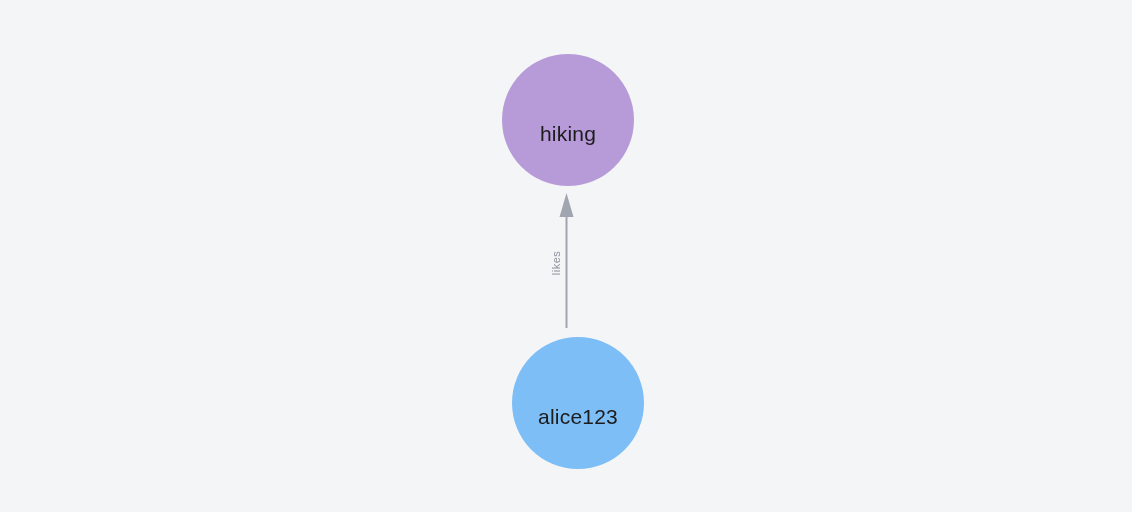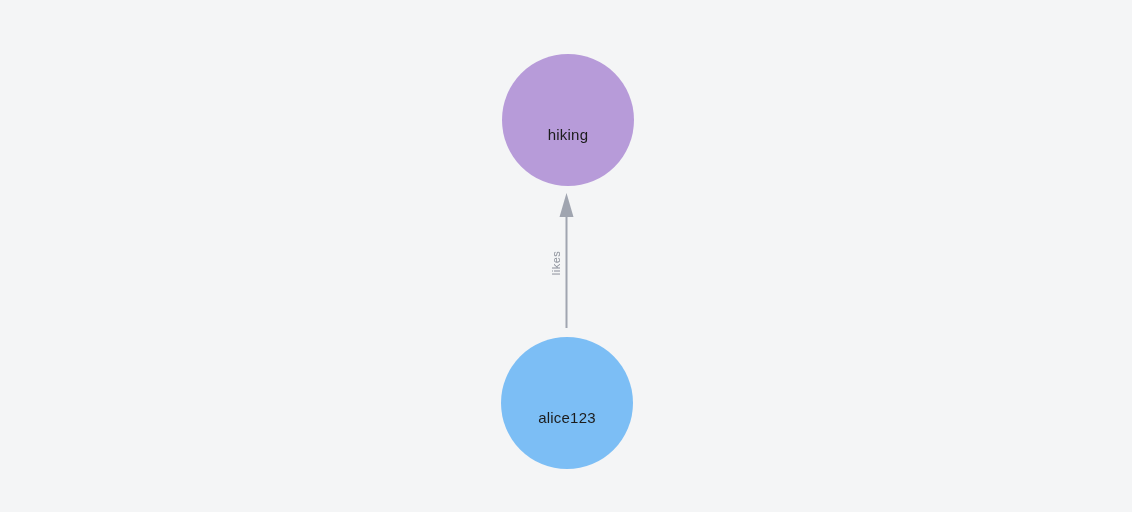--- a/index.html
+++ b/index.html
@@ -15,35 +15,35 @@
     overflow: hidden;
   }
   .node {
     position: absolute;
     border-radius: 50%;
     display: flex;
     align-items: center;
     justify-content: center;
   }
   .node-label {
-    font-size: 15px;
+    font-size: 21px;
     color: var(--node-label-color, #1c1c1c);
     letter-spacing: 0.2px;
     user-select: none;
     margin-top: 28px;
   }
   .node-hiking {
     left: 502px;
     top: 54px;
     width: 132px;
     height: 132px;
     background: var(--node-hiking-bg, #b79bd9);
   }
   .node-alice {
-    left: 501px;
+    left: 512px;
     top: 337px;
     width: 132px;
     height: 132px;
     background: var(--node-alice-bg, #7cbef5);
   }
   .edge-svg {
     position: absolute;
     left: 0;
     top: 0;
   }

